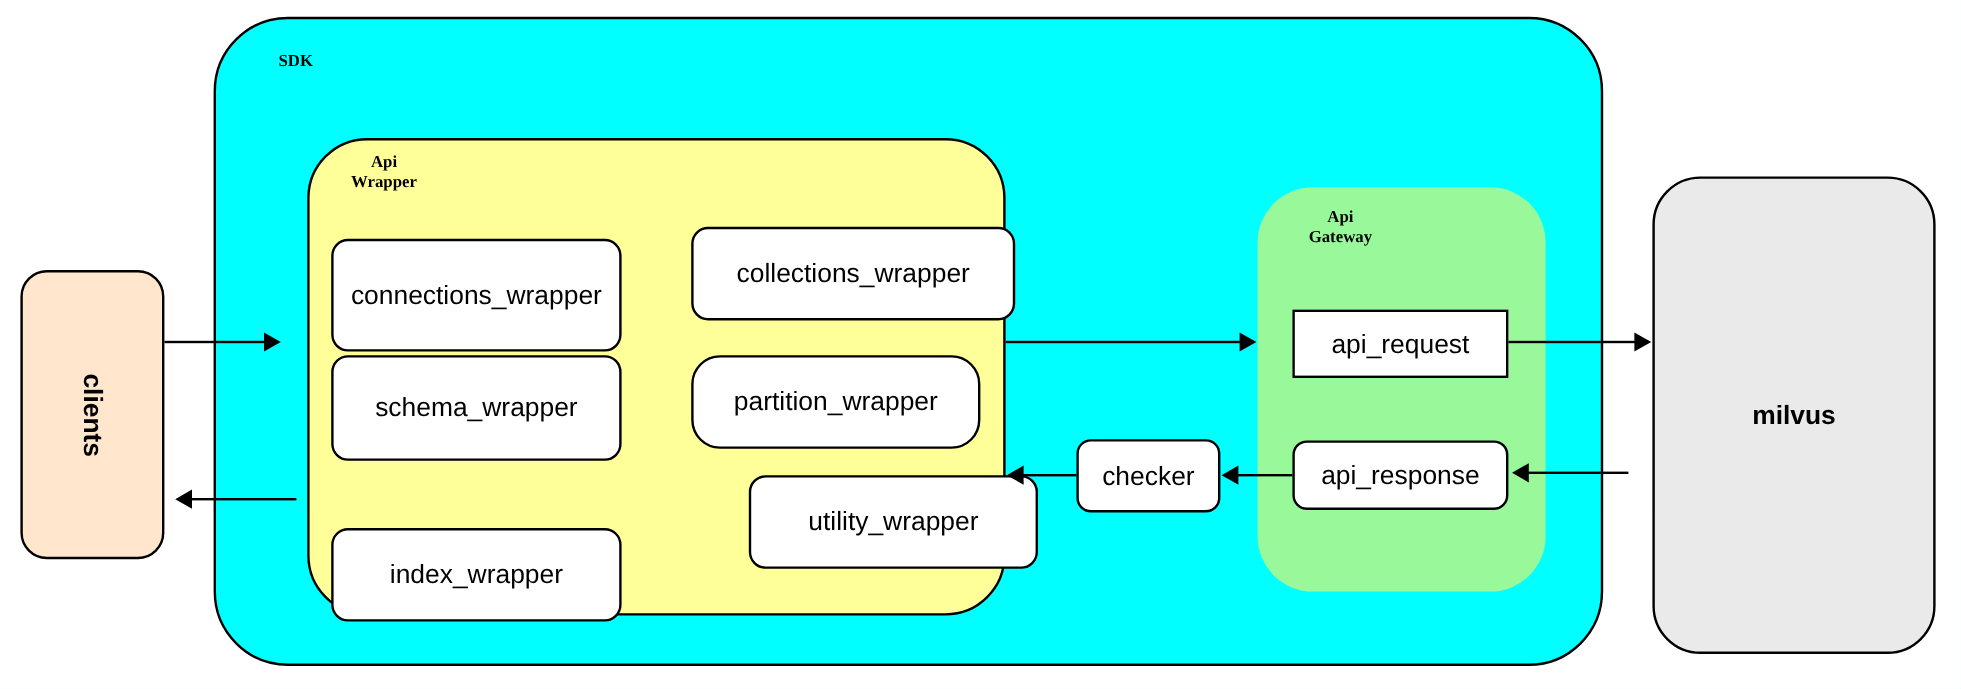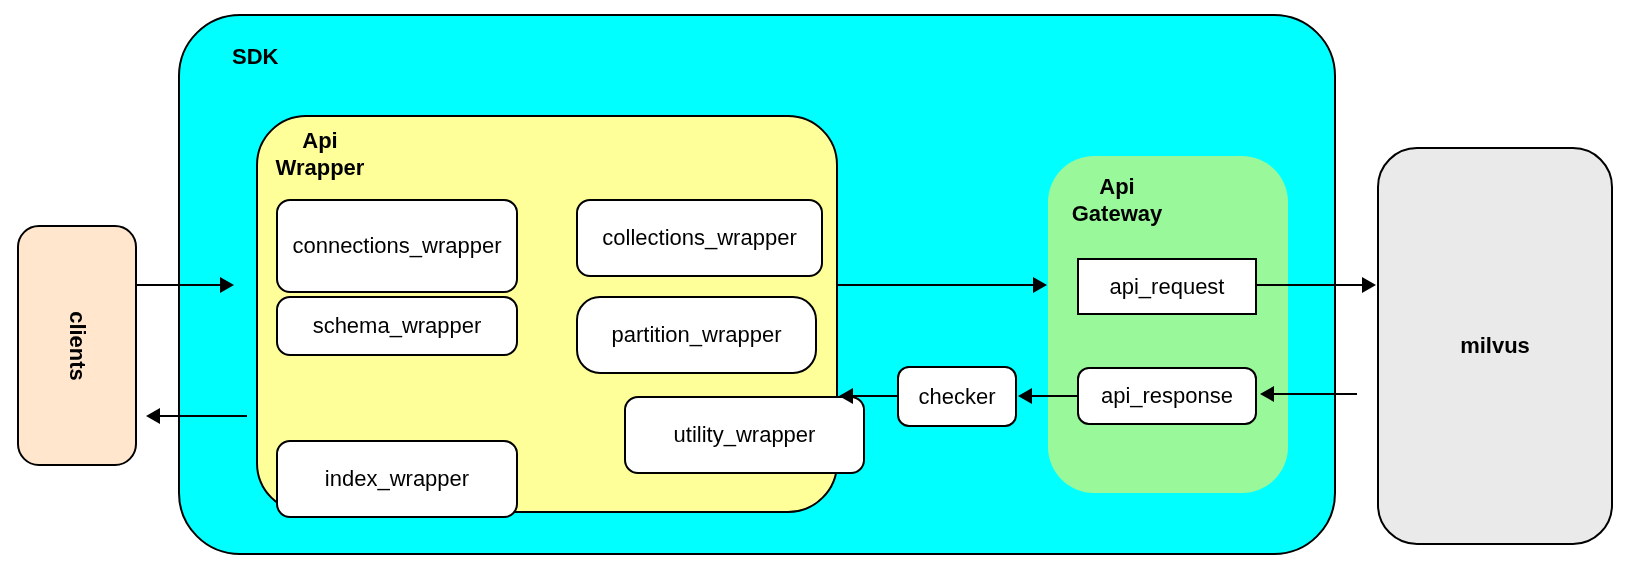--- a/index.html
+++ b/index.html
@@ -23,24 +23,25 @@
     font-size: 22px;
     color: #000000;
   }
   .container-box {
     position: absolute;
     border: 2px solid #000000;
   }
   .container-label {
     position: absolute;
     font-weight: bold;
-    font-size: 22px;
+    font-size: 14px;
     color: #000000;
     line-height: 1.24;
     white-space: nowrap;
+    font-family: Liberation Serif, serif;
   }
   .center-lines { text-align: center; }
   .rot90 {
     transform: rotate(90deg);
     white-space: nowrap;
     font-weight: bold;
     font-size: 22px;
   }
   .bold { font-weight: bold; }
   
@@ -84,22 +85,22 @@
   </div>
 
   <div class="container-box" style="left: 256px; top: 115px; width: 582px; height: 398px; border-radius: 50px; background-color: rgb(255, 255, 153);">
     <div class="container-label center-lines" style="left:16px; top:10px; width:92px;">
       <div>Api</div>
       <div>Wrapper</div>
     </div>
   </div>
 
   <div class="node" style="left:276px; top:199px; width:242px; height:94px; border-radius:14px;">connections_wrapper</div>
-  <div class="node" style="left:576px; top:199px; width:247px; height:78px; border-radius:14px;">collections_wrapper</div>
-  <div class="node" style="left:276px; top:296px; width:242px; height:60px; border-radius:14px;">schema_wrapper</div>
+  <div class="node" style="left:576px; top:189px; width:270px; height:78px; border-radius:14px;">collections_wrapper</div>
+  <div class="node" style="left:276px; top:296px; width:242px; height:88px; border-radius:14px;">schema_wrapper</div>
   <div class="node" style="left:576px; top:296px; width:241px; height:78px; border-radius:24px;">partition_wrapper</div>
   <div class="node" style="left:276px; top:396px; width:242px; height:78px; border-radius:14px;margin-top:44px;">index_wrapper</div>
   <div class="node" style="left:576px; top:396px; width:241px; height:78px; border-radius:14px;margin-left:48px;">utility_wrapper</div>
 
   <div class="container-box" style="left: 1048px; top: 156px; width: 240px; height: 337px; border-radius: 46px; border: none; background-color: rgb(153, 248, 153);">
     <div class="container-label center-lines" style="left:14px; top:17px; width:110px;">
       <div>Api</div>
       <div>Gateway</div>
     </div>
   </div>

